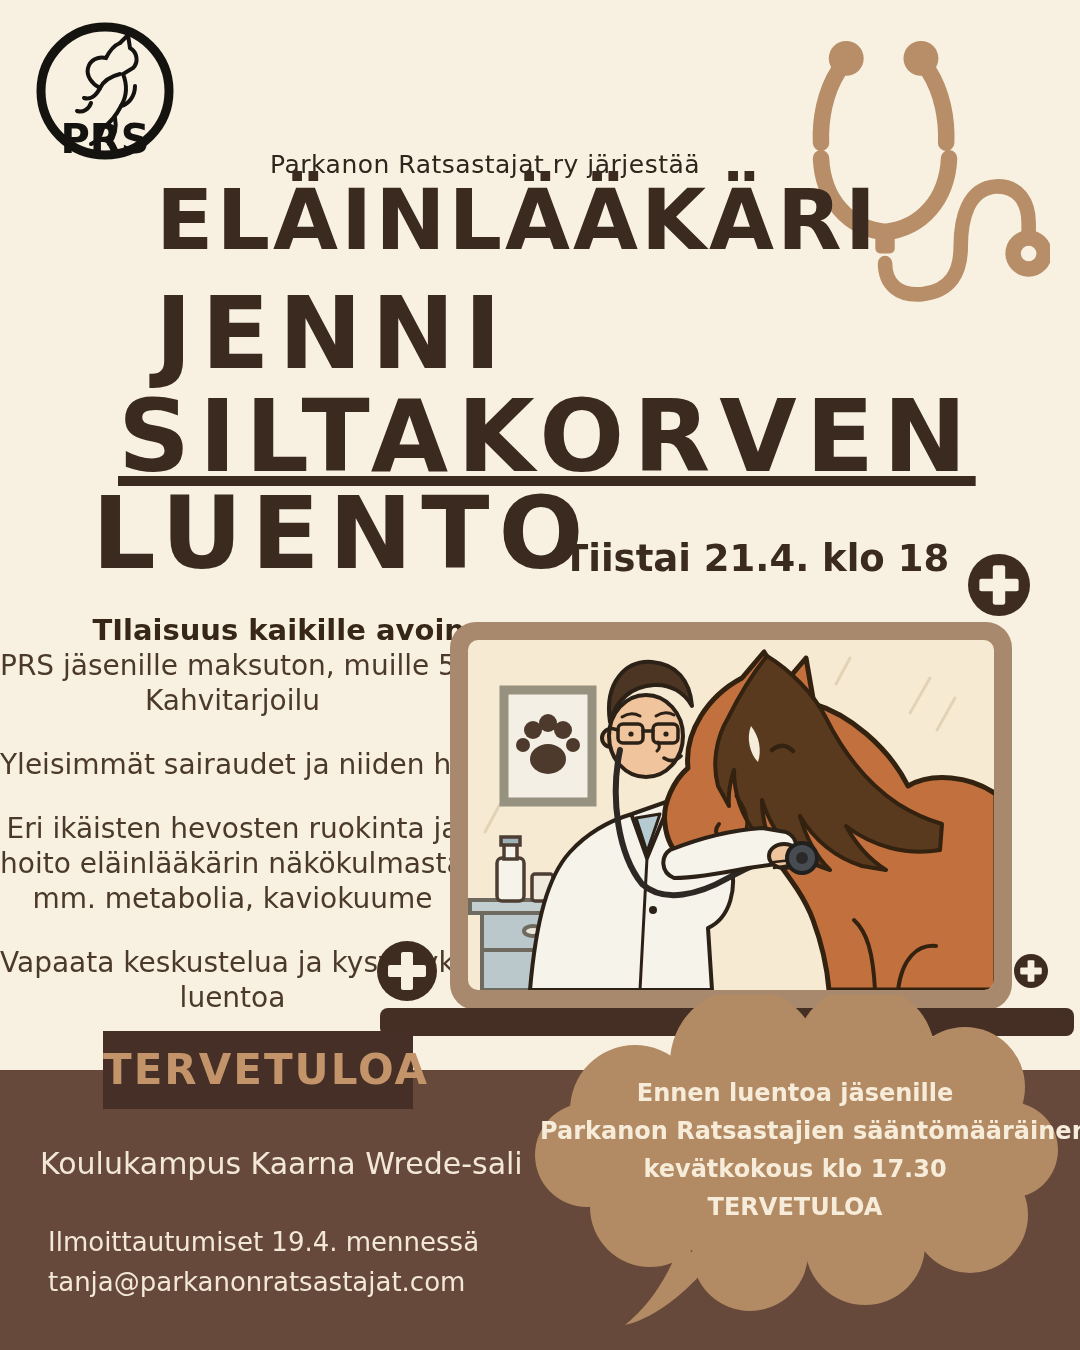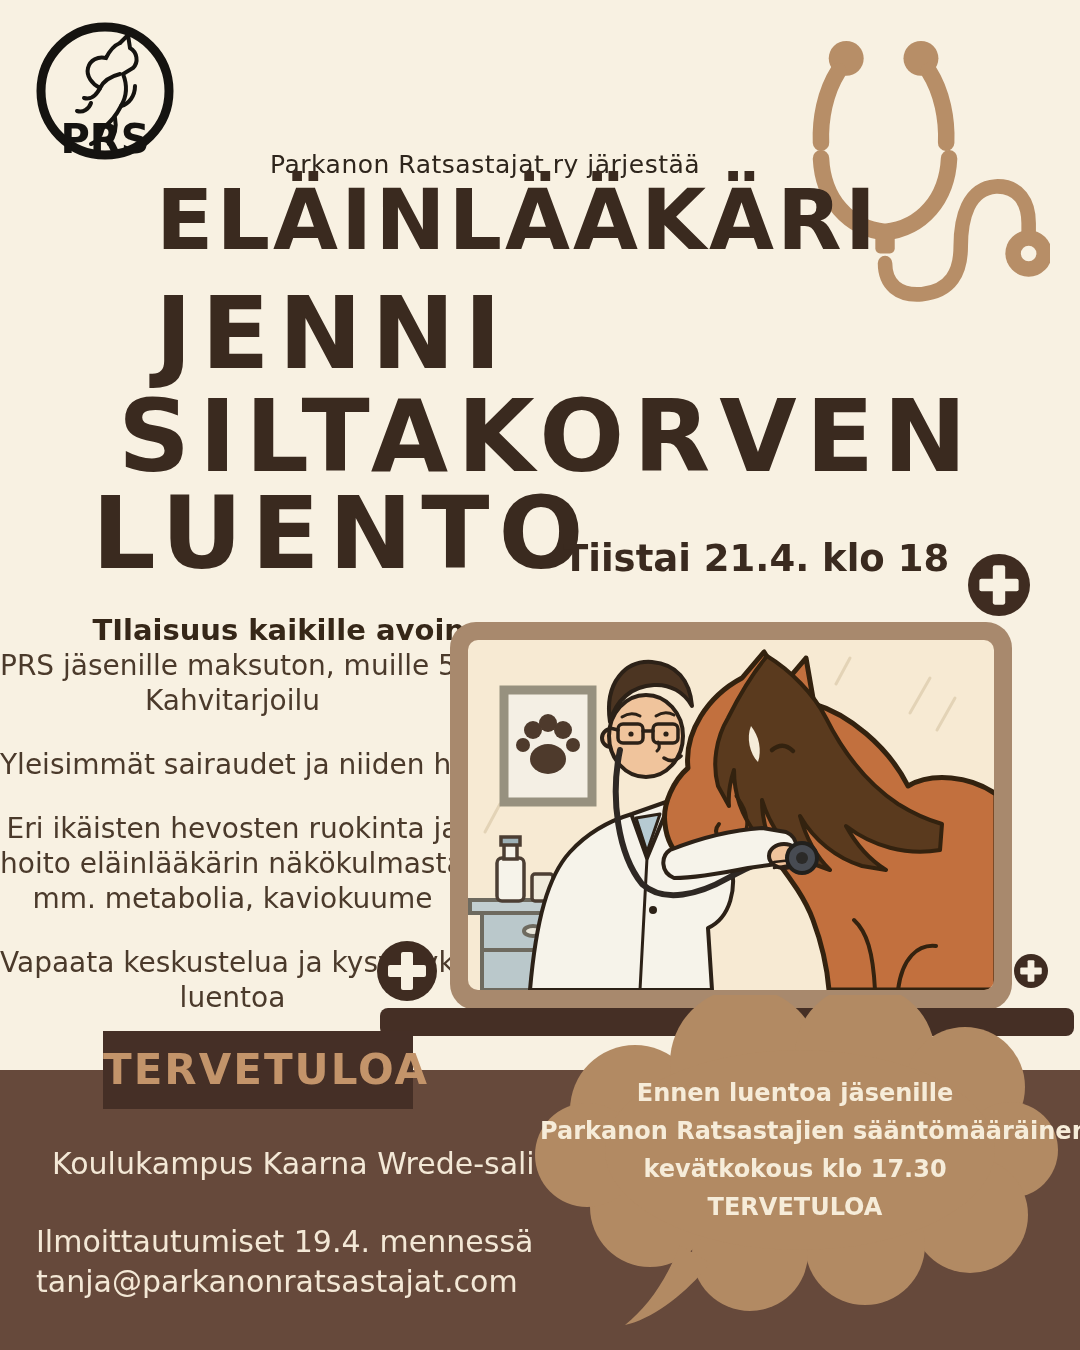--- a/index.html
+++ b/index.html
@@ -3,34 +3,34 @@
 <meta charset="utf-8">
 <style>
   html,body{margin:0;padding:0;}
   body{font-family:"DejaVu Sans","Liberation Sans",sans-serif;}
   #poster{position:relative;width:1080px;height:1350px;background:#f8f1e2;overflow:hidden;}
   .abs{position:absolute;}
   .ttl{font-weight:bold;color:#3a2a1f;white-space:nowrap;line-height:1;}
   #organizer{left:270px;top:102px;font-size:25px;color:#2e251c;letter-spacing:.5px;white-space:nowrap;margin-top:48px;}
   #title-elainlaakari{left:112px;top:178px;font-size:84px;letter-spacing:3px;margin-left:44px;}
   #title-jenni{left:155px;top:284px;font-size:100px;letter-spacing:9px;}
-  #title-siltakorven{left:118px;top:387px;font-size:100px;letter-spacing:9px;}
+  #title-siltakorven{left:118px;top:387px;font-size:100px;letter-spacing:9px;text-decoration:underline;}
   #title-luento{left:92px;top:484px;font-size:100px;letter-spacing:9px;}
   #datetime{left:563px;top:540px;font-size:37px;}
   #info-col{left:0;top:613px;width:465px;text-align:center;color:#4b3a2b;font-size:28px;}
   #info-col .line{line-height:35px;white-space:nowrap;}
   #info-col .lead{font-weight:bold;color:#362718;font-size:29px;text-align:right;}
   #info-col .gap{height:29px;}
-  .cream{color:#f3e8d6;margin-left:12px;}
+  .cream{color:#f3e8d6;}
   #welcome-banner{left:103px;top:1031px;width:310px;height:78px;background:#452f26;
     text-align:center;line-height:78px;font-size:42px;font-weight:bold;color:#c3946a;
     letter-spacing:2px;white-space:nowrap;}
   #brown-section{left:0;top:1070px;width:1080px;height:280px;background:#66493b;}
   #venue{left:40px;top:1146px;font-size:30px;white-space:nowrap;}
-  #registration{left:24px;top:1222px;font-size:30px;line-height:40px;}
+  #registration{left:48px;top:1222px;font-size:26px;line-height:40px;}
   #registration .line{white-space:nowrap;}
   #bubble-text{left:540px;top:1074px;width:510px;text-align:center;font-weight:bold;
     color:#f6ecd9;font-size:24px;line-height:38px;}
   #bubble-text .line{white-space:nowrap;}
   svg{display:block;}
 </style>
 </head>
 <body>
 
 <div id="poster">

